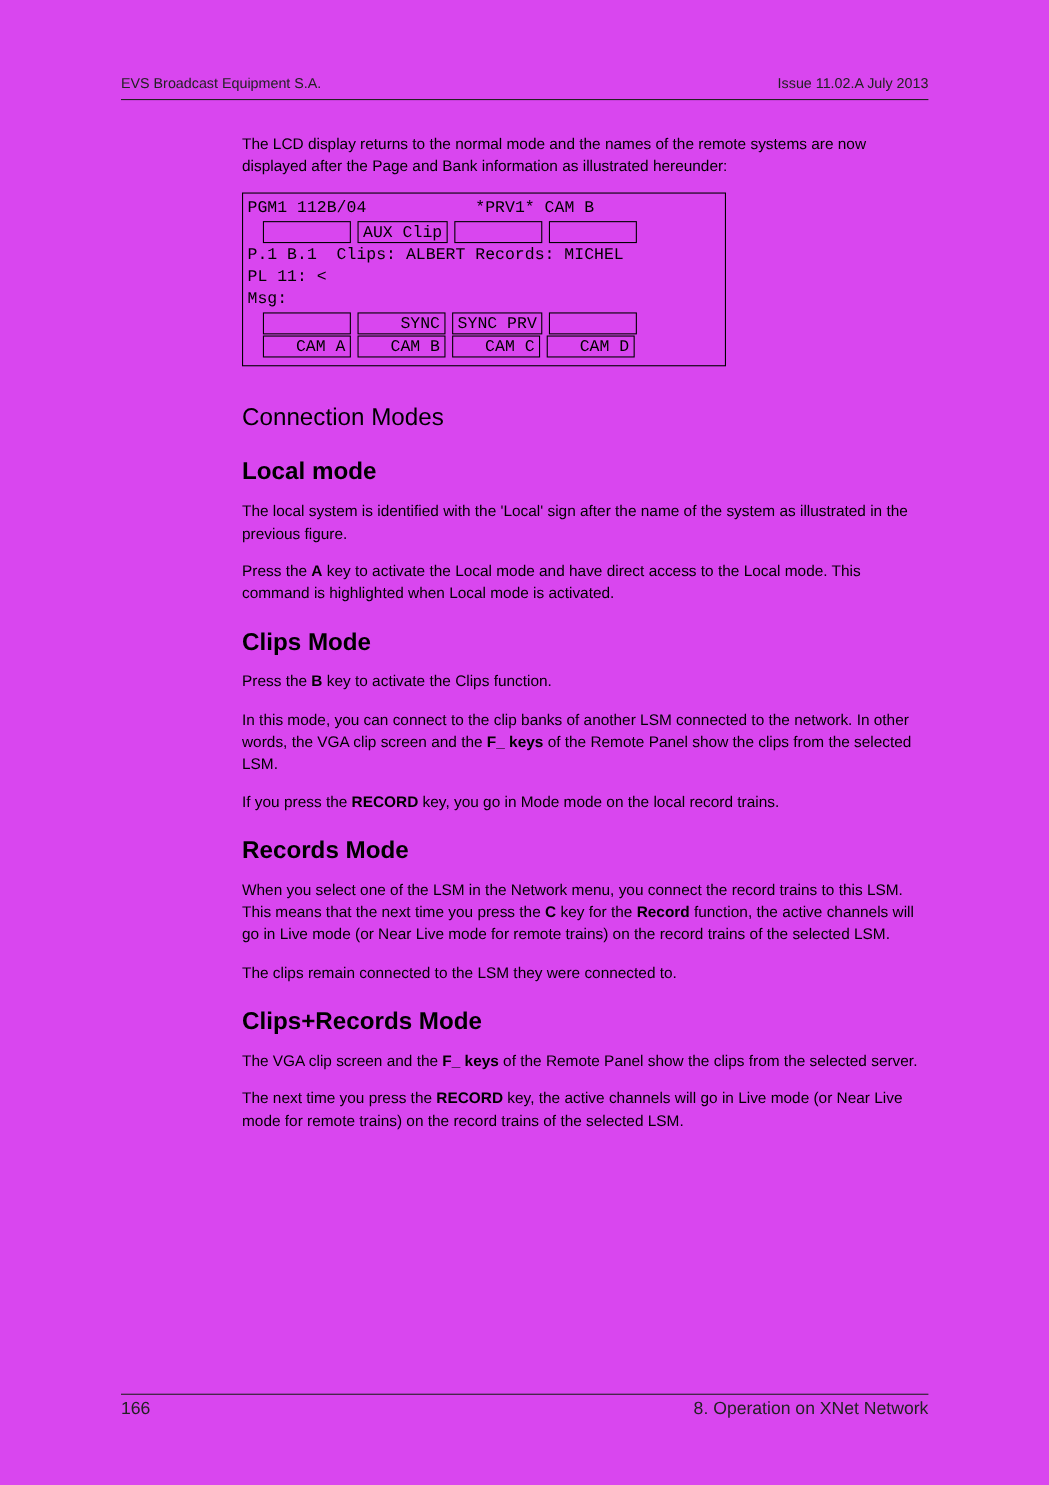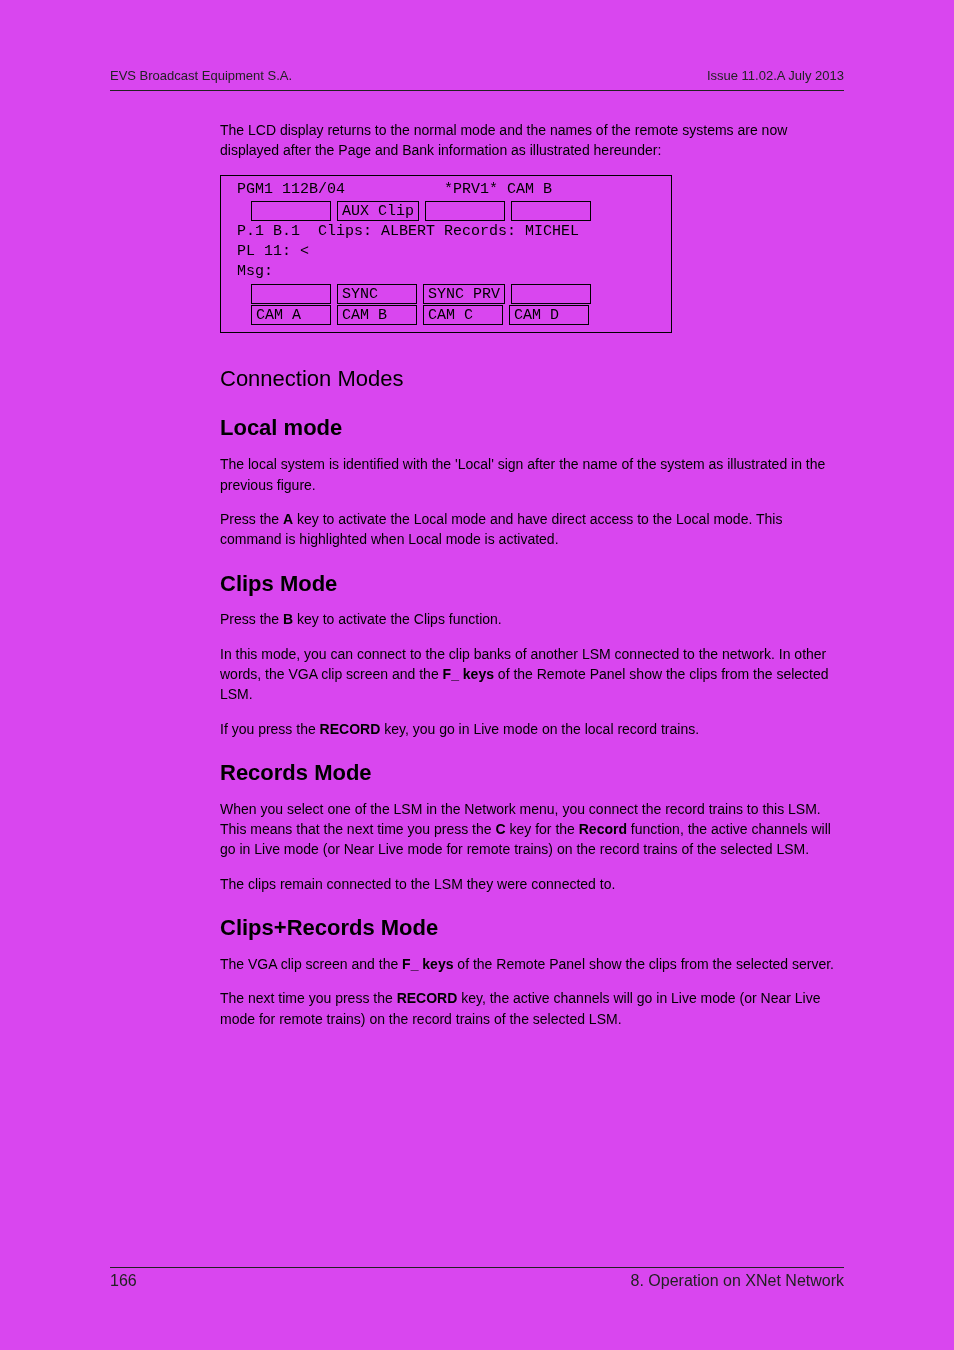--- a/index.html
+++ b/index.html
@@ -2,25 +2,25 @@
 <html><head>
 <meta charset="utf-8">
 <style>
 html,body{margin:0;padding:0;background:#fff;font-family:Arial,Helvetica,sans-serif;color:#000}
 .page{width:954px;height:1350px;position:relative;margin:0 auto;background:#d946ef;box-sizing:border-box}
 .hdr{position:absolute;top:68px;left:110px;right:110px;font-size:13px;color:#222}
 .hdr-r{float:right}
 .hdr-line{position:absolute;top:90px;left:110px;right:110px;border-top:1px solid #222}
 .content{position:absolute;top:120px;left:220px;width:625px;font-size:14px;line-height:1.45;color:#000}
 .p{margin:0 0 14px 0}
-.lcd{border:1px solid #000;width:430px;font-family:"Courier New",monospace;font-size:15px;line-height:1.35;padding:4px 4px 6px 16px;margin-bottom:30px}
+.lcd{border:1px solid #000;width:430px;font-family:"Courier New",monospace;font-size:15px;line-height:1.35;padding:4px 4px 6px 4px;margin-bottom:30px}
 .lcd .row{white-space:pre}
 .lcd .cellrow{display:flex;gap:6px;margin:1px 0}
 .lcd .sp{width:8px}
-.lcd .cell{border:1px solid #000;padding:0 4px;min-width:80px;text-align:left;box-sizing:border-box;height:20px;line-height:20px}
+.lcd .cell{border:1px solid #000;padding:0 4px;min-width:80px;text-align:right;box-sizing:border-box;height:20px;line-height:20px}
 .h2{font-weight:normal;font-size:22px;margin:20px 0 18px 0}
 .h3{font-weight:bold;font-size:22px;margin:18px 0 10px 0}
 .ftr{position:absolute;bottom:60px;left:110px;right:110px;font-size:16px;color:#222}
 .ftr-line{border-top:1px solid #222;margin-bottom:4px}
 .ftr-r{float:right}
 b{font-weight:bold}
 </style>
 </head>
 <body>
 
@@ -64,21 +64,21 @@
 
     <div class="h2">Connection Modes</div>
 
     <div class="h3">Local mode</div>
     <p class="p">The local system is identified with the 'Local' sign after the name of the system as illustrated in the previous figure.</p>
     <p class="p"><span>Press the </span><b>A</b><span> key to activate the Local mode and have direct access to the Local mode. This command is highlighted when Local mode is activated.</span></p>
 
     <div class="h3">Clips Mode</div>
     <p class="p"><span>Press the </span><b>B</b><span> key to activate the Clips function.</span></p>
     <p class="p"><span>In this mode, you can connect to the clip banks of another LSM connected to the network. In other words, the VGA clip screen and the </span><b>F_ keys</b><span> of the Remote Panel show the clips from the selected LSM.</span></p>
-    <p class="p"><span>If you press the </span><b>RECORD</b><span> key, you go in Live mode on the local record trains.</span></p>
+    <p class="p"><span>If you press the </span><b>RECORD</b><span> key, you go in Mode mode on the local record trains.</span></p>
 
     <div class="h3">Records Mode</div>
     <p class="p"><span>When you select one of the LSM in the Network menu, you connect the record trains to this LSM. This means that the next time you press the </span><b>C</b><span> key for the </span><b>Record</b><span> function, the active channels will go in Live mode (or Near Live mode for remote trains) on the record trains of the selected LSM.</span></p>
     <p class="p">The clips remain connected to the LSM they were connected to.</p>
 
     <div class="h3">Clips+Records Mode</div>
     <p class="p"><span>The VGA clip screen and the </span><b>F_ keys</b><span> of the Remote Panel show the clips from the selected server.</span></p>
     <p class="p"><span>The next time you press the </span><b>RECORD</b><span> key, the active channels will go in Live mode (or Near Live mode for remote trains) on the record trains of the selected LSM.</span></p>
   </div>
 

